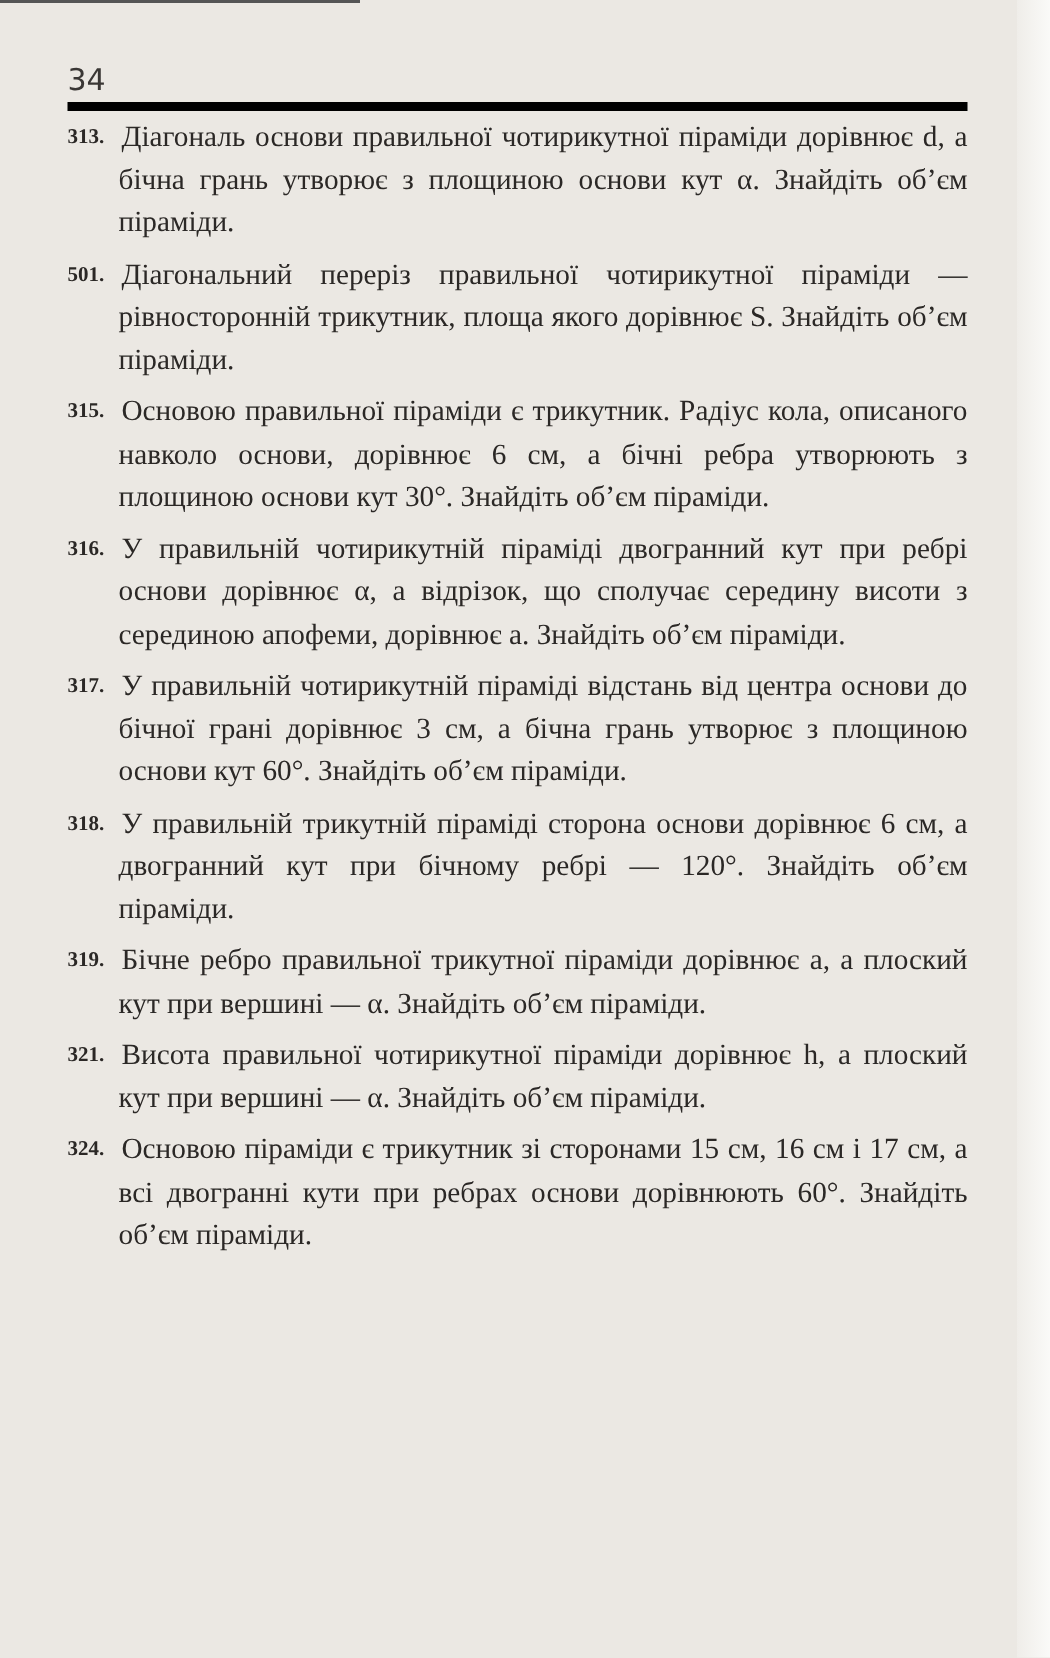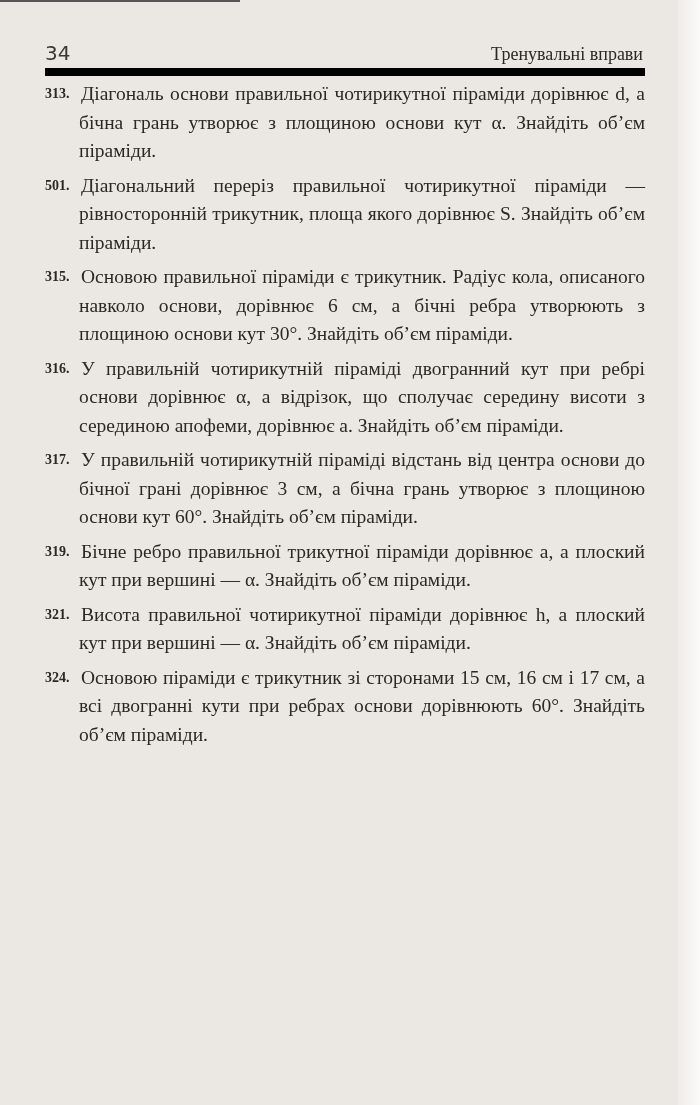--- a/index.html
+++ b/index.html
@@ -33,21 +33,21 @@
     }
     .page {
       position: absolute;
       left: 45px;
       top: 40px;
       width: 600px;
     }
     .running-head {
       position: relative;
       height: 28px;
-      border-bottom: 8px solid #000000;
+      border-bottom: 6px solid #000000;
       font-size: 19px;
     }
     .page-number {
       position: absolute;
       left: 0;
       bottom: 3px;
       font-family: "DejaVu Sans", "Liberation Sans", sans-serif;
       font-size: 20px;
       color: #3a3735;
     }
@@ -88,21 +88,20 @@
   </style>
 </head>
 <body>
 
 <div class="scan-topline"></div>
 <div class="right-edge"></div>
 
 <div class="page">
   <div class="running-head">
     <span class="page-number">34</span>
-    <span class="section-title">Тренувальні вправи</span>
   </div>
 
   <div class="problems">
     <div class="problem">
       <span class="problem-number">313.</span>
       <span class="problem-text">Діагональ основи правильної чотирикутної піраміди дорівнює d, а бічна грань утворює з площиною основи кут α. Знайдіть об’єм піраміди.</span>
     </div>
     <div class="problem">
       <span class="problem-number">501.</span>
       <span class="problem-text">Діагональний переріз правильної чотирикутної піраміди — рівносторонній трикутник, площа якого дорівнює S. Знайдіть об’єм піраміди.</span>
@@ -113,20 +112,24 @@
     </div>
     <div class="problem">
       <span class="problem-number">316.</span>
       <span class="problem-text">У правильній чотирикутній піраміді двогранний кут при ребрі основи дорівнює α, а відрізок, що сполучає середину висоти з серединою апофеми, дорівнює a. Знайдіть об’єм піраміди.</span>
     </div>
     <div class="problem">
       <span class="problem-number">317.</span>
       <span class="problem-text">У правильній чотирикутній піраміді відстань від центра основи до бічної грані дорівнює 3 см, а бічна грань утворює з площиною основи кут 60°. Знайдіть об’єм піраміди.</span>
     </div>
     <div class="problem">
+      <span class="problem-number">318.</span>
+      <span class="problem-text">У правильній трикутній піраміді сторона основи дорівнює 6 см, а двогранний кут при бічному ребрі — 120°. Знайдіть об’єм піраміди.</span>
+    </div>
+    <div class="problem">
       <span class="problem-number">319.</span>
       <span class="problem-text">Бічне ребро правильної трикутної піраміди дорівнює a, а плоский кут при вершині — α. Знайдіть об’єм піраміди.</span>
     </div>
     <div class="problem">
       <span class="problem-number">321.</span>
       <span class="problem-text">Висота правильної чотирикутної піраміди дорівнює h, а плоский кут при вершині — α. Знайдіть об’єм піраміди.</span>
     </div>
     <div class="problem">
       <span class="problem-number">324.</span>
       <span class="problem-text">Основою піраміди є трикутник зі сторонами 15 см, 16 см і 17 см, а всі двогранні кути при ребрах основи дорівнюють 60°. Знайдіть об’єм піраміди.</span>

